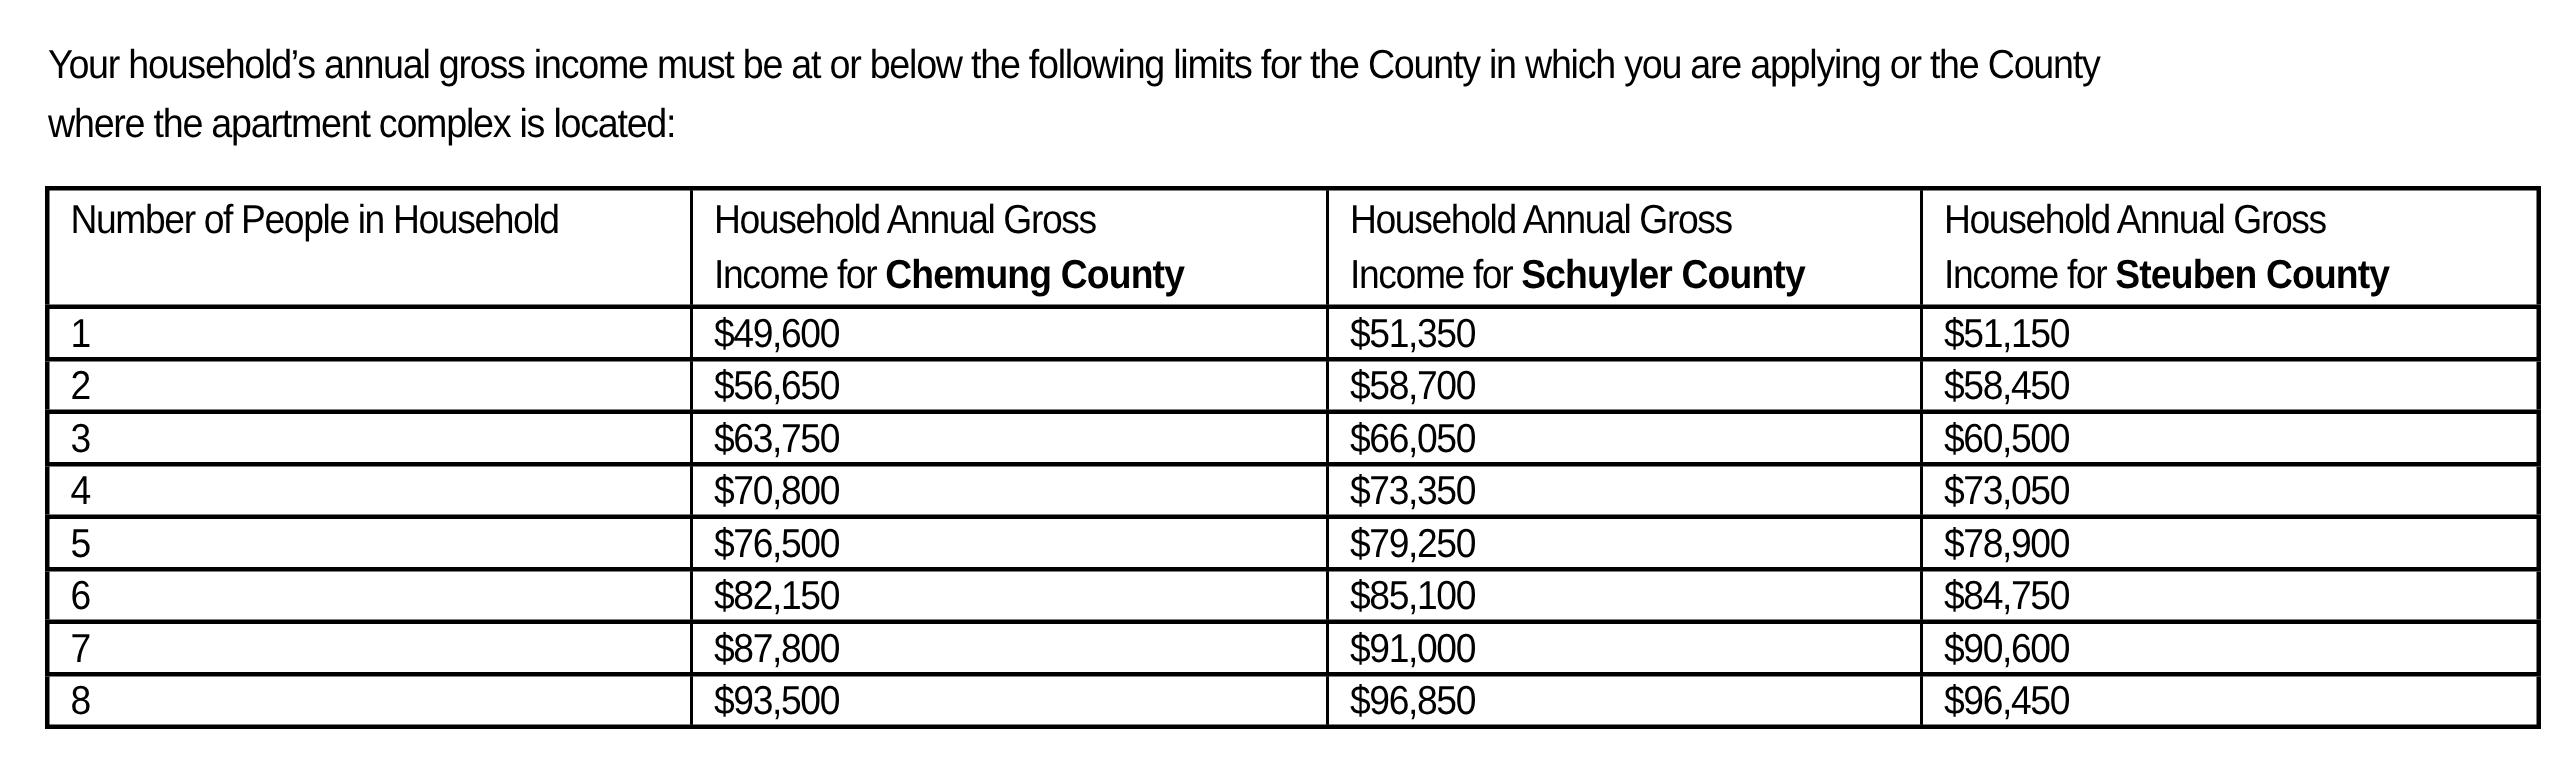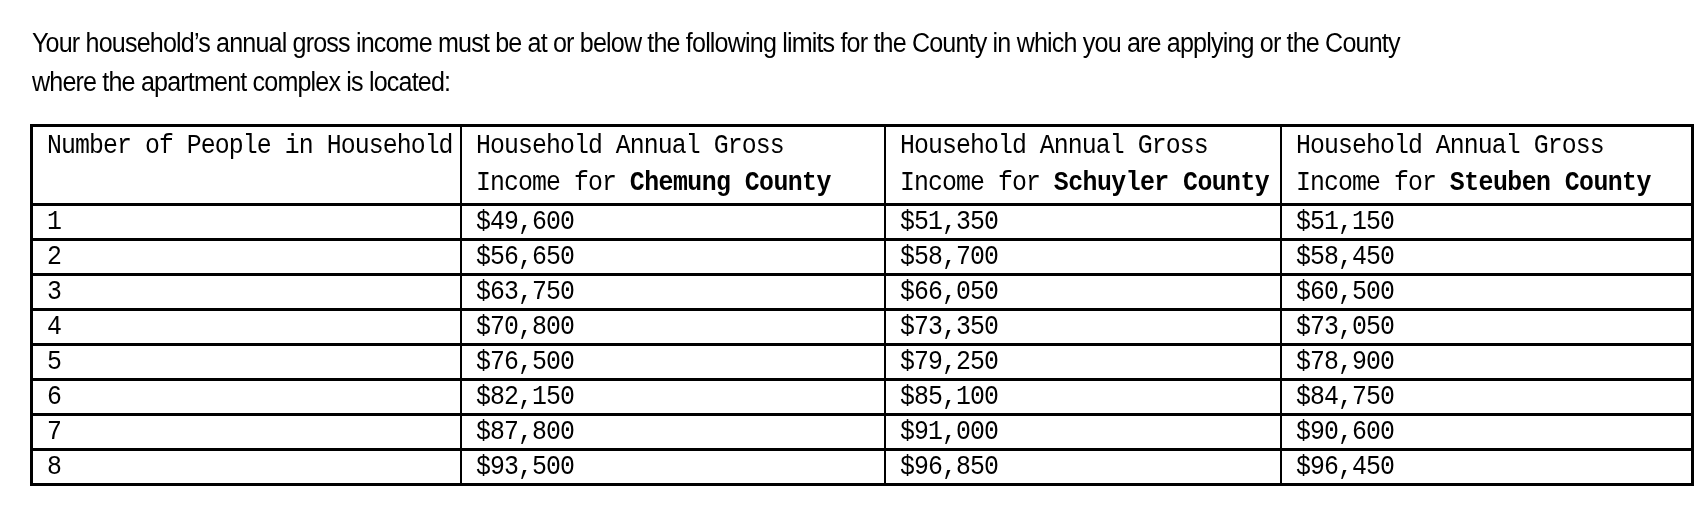--- a/index.html
+++ b/index.html
@@ -29,21 +29,20 @@
     }
     .intro-line { display: block; }
     table.limits {
       position: absolute;
       left: 30px;
       top: 124px;
       width: 1661px;
       border-collapse: collapse;
       table-layout: fixed;
       border: 3px solid #000;
-      font-family: Liberation Mono, monospace;
     }
     table.limits col.c0 { width: 429px; }
     table.limits col.c1 { width: 424px; }
     table.limits col.c2 { width: 396px; }
     table.limits col.c3 { width: 412px; }
     table.limits th, table.limits td {
       border: 2px solid #000;
       padding: 0 0 0 14px;
       text-align: left;
       vertical-align: top;

